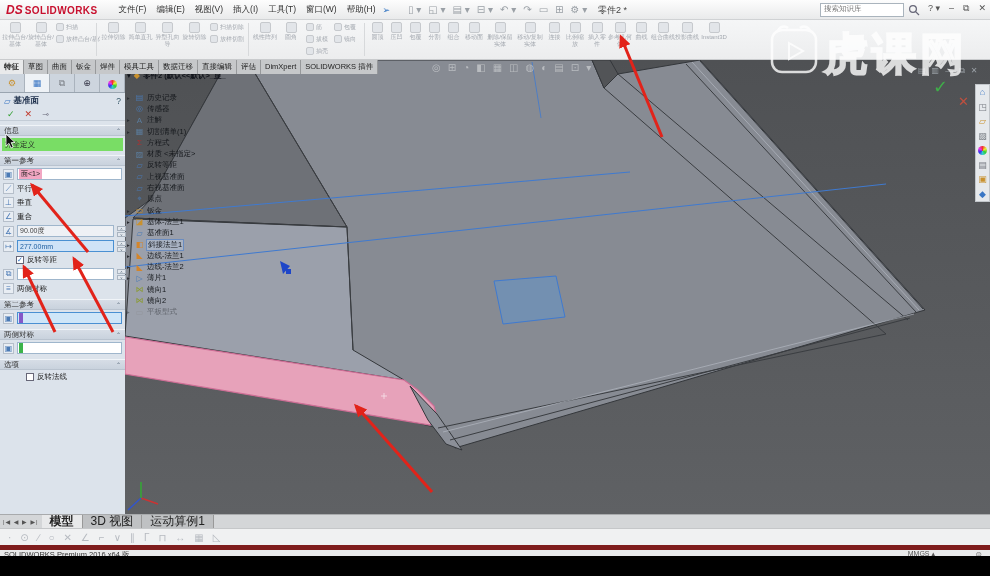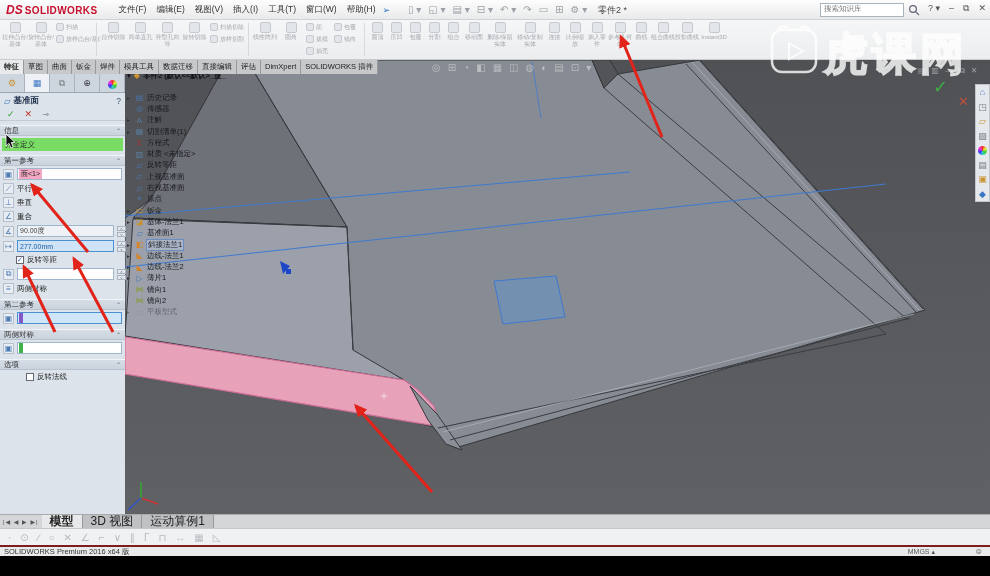--- a/index.html
+++ b/index.html
@@ -92,21 +92,21 @@
 
 #arrows{left:0;top:0;z-index:40;pointer-events:none}
 #watermark{left:768px;top:18px;z-index:30;pointer-events:none}
 #cursor{left:5px;top:134px;z-index:50;pointer-events:none}
 
 #doctabs{left:0;top:514px;width:990px;height:14px;background:#d4d6d8;border-top:1px solid #a8aaac;display:flex;align-items:center;z-index:12}
 #doctabs .nav{font-size:6px;color:#555;padding:0 3px;letter-spacing:1px}
 .dtab{padding:0 8px;font-size:12px;line-height:13px;background:#bfc1c3;border-right:1px solid #999;color:#222;white-space:nowrap}
 .dtab.active{background:#e8e9ea;font-weight:bold}
 #sketchbar{left:0;top:528px;width:990px;height:17px;background:#f0f1f2;border-top:1px solid #c5c7c9;display:flex;align-items:center;gap:9px;padding-left:8px;color:#b6bac0;font-size:10px;z-index:12}
-#statusbar{left:0;top:545px;width:990px;height:11px;background:#e9eaeb;border-top:2px solid #7f1d1d;display:flex;align-items:center;z-index:12}
+#statusbar{left:0;top:545px;width:990px;height:11px;background:#e9eaeb;border-top:5px solid #7f1d1d;display:flex;z-index:12}
 #status-left{font-size:7.5px;color:#333;padding-left:4px}
 #status-units{position:absolute;right:55px;font-size:7px;color:#555}
 #status-ico{position:absolute;right:8px;font-size:8px;color:#777}
 #blackbar{left:0;top:556px;width:990px;height:20px;background:#000;z-index:12}
 </style>
 </head>
 <body>
 
 <svg id="scene" class="abs" width="990" height="576" viewBox="0 0 990 576">
   <defs>

